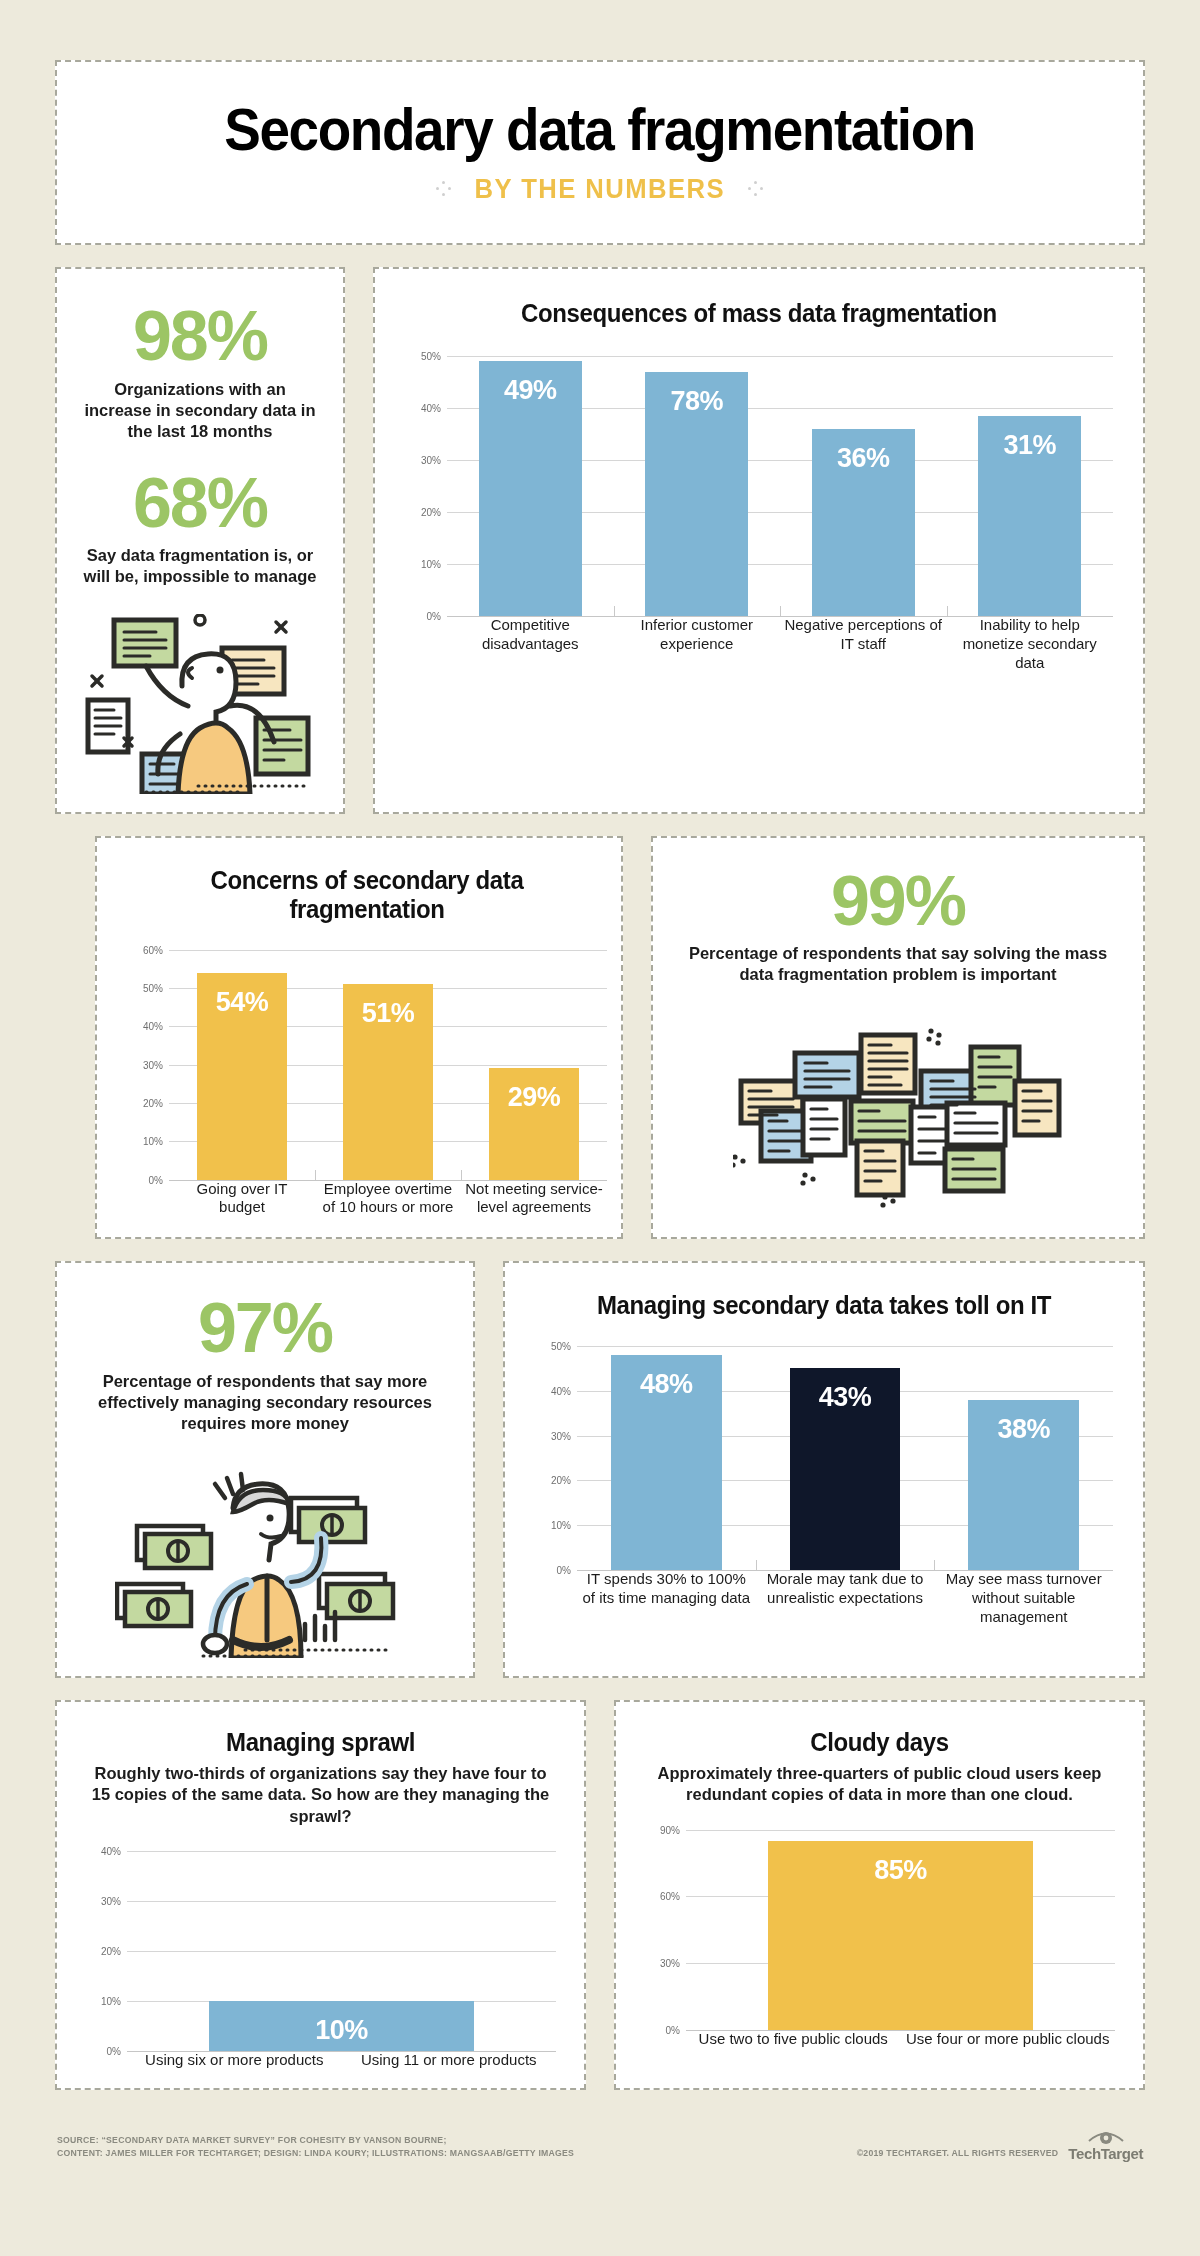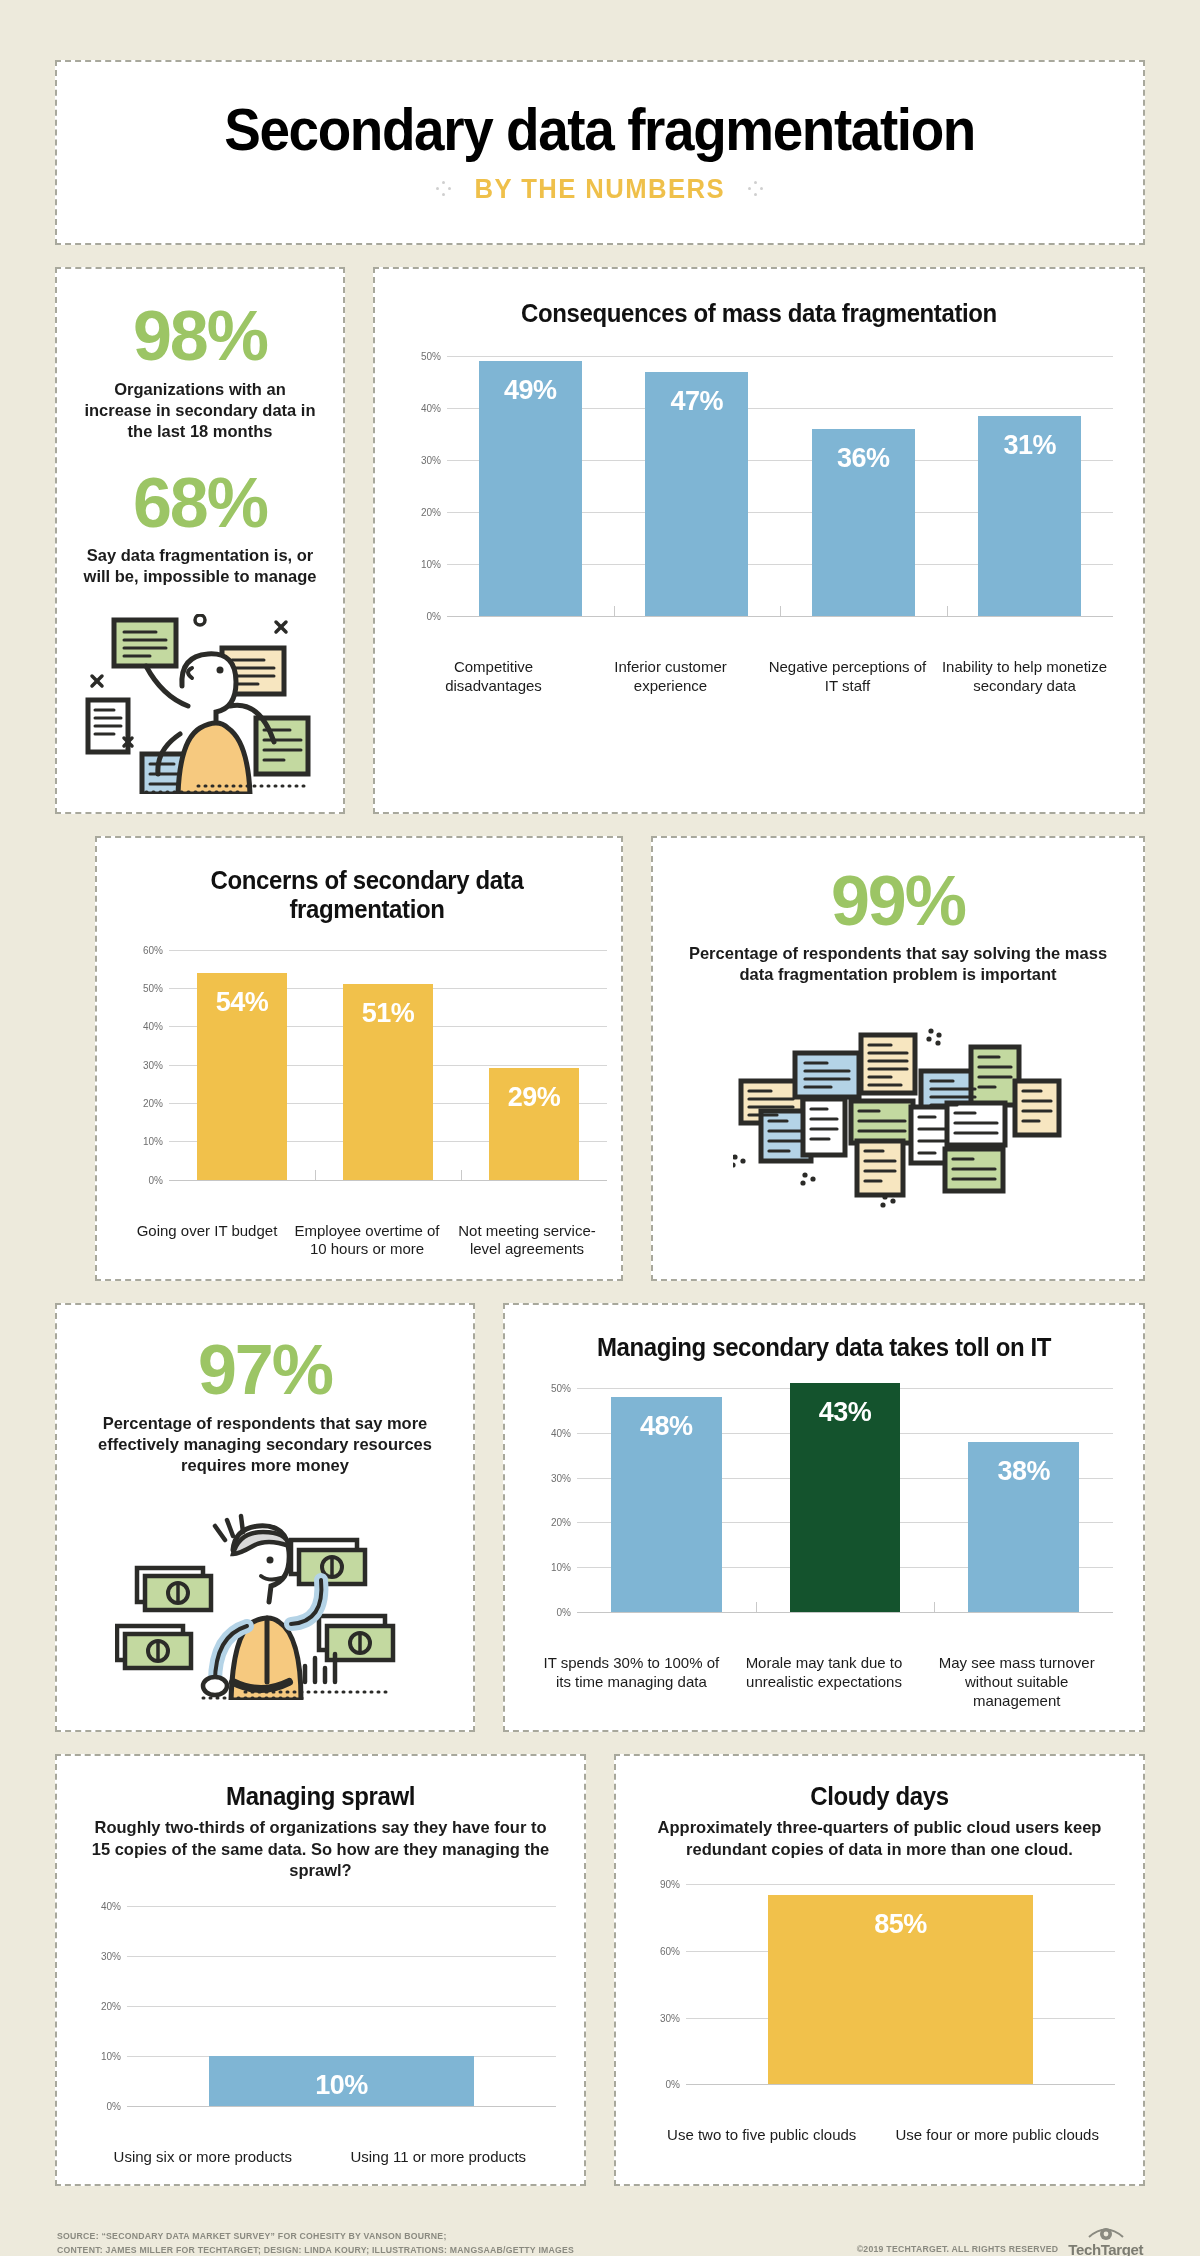--- a/index.html
+++ b/index.html
@@ -168,21 +168,21 @@
   }
   .x-label {
     flex: 1;
     text-align: center;
     font-size: 15px;
     color: #1C1C1C;
     line-height: 1.25;
     padding: 0 4px;
     font-weight: 500;
   }
-  .x-axis-wrap { display: flex; flex-direction: column; }
+  .x-axis-wrap { display: flex; }
   .x-axis-spacer { flex: 0 0 42px; }
   .x-axis-labels { flex: 1; display: flex; }
 
   
   .illus { display: flex; justify-content: center; align-items: center; }
 
   
   .footer {
     display: flex;
     justify-content: space-between;
@@ -339,21 +339,21 @@
               <div class="tickmark" style="height: 10px; bottom: 0px; left: 50%;"></div>
               <div class="tickmark" style="height: 10px; bottom: 0px; left: 75%;"></div>
               <div class="bars">
                 <div class="bar-slot">
                   <div class="bar" style="height: 254.8px; background: rgb(127, 181, 212);">
                     <div class="bar-label">49%</div>
                   </div>
                 </div>
                 <div class="bar-slot">
                   <div class="bar" style="height: 244.4px; background: rgb(127, 181, 212);">
-                    <div class="bar-label">47%</div>
+                    <div class="bar-label">78%</div>
                   </div>
                 </div>
                 <div class="bar-slot">
                   <div class="bar" style="height: 187.2px; background: rgb(127, 181, 212);">
                     <div class="bar-label">36%</div>
                   </div>
                 </div>
                 <div class="bar-slot">
                   <div class="bar" style="height: 200px; background: rgb(127, 181, 212);">
                     <div class="bar-label">31%</div>
@@ -609,21 +609,21 @@
               <div class="gridline" style="top: 0px;"></div>
               <div class="tickmark" style="height: 10px; bottom: 0px; left: 33.3333%;"></div>
               <div class="tickmark" style="height: 10px; bottom: 0px; left: 66.6667%;"></div>
               <div class="bars">
                 <div class="bar-slot">
                   <div class="bar" style="height: 215.04px; background: rgb(127, 181, 212);">
                     <div class="bar-label">48%</div>
                   </div>
                 </div>
                 <div class="bar-slot">
-                  <div class="bar" style="height: 229px; background: #14532d;">
+                  <div class="bar" style="height: 202px; background: #0f172a;">
                     <div class="bar-label">43%</div>
                   </div>
                 </div>
                 <div class="bar-slot">
                   <div class="bar" style="height: 170.24px; background: rgb(127, 181, 212);">
                     <div class="bar-label">38%</div>
                   </div>
                 </div>
               </div>
             </div>

